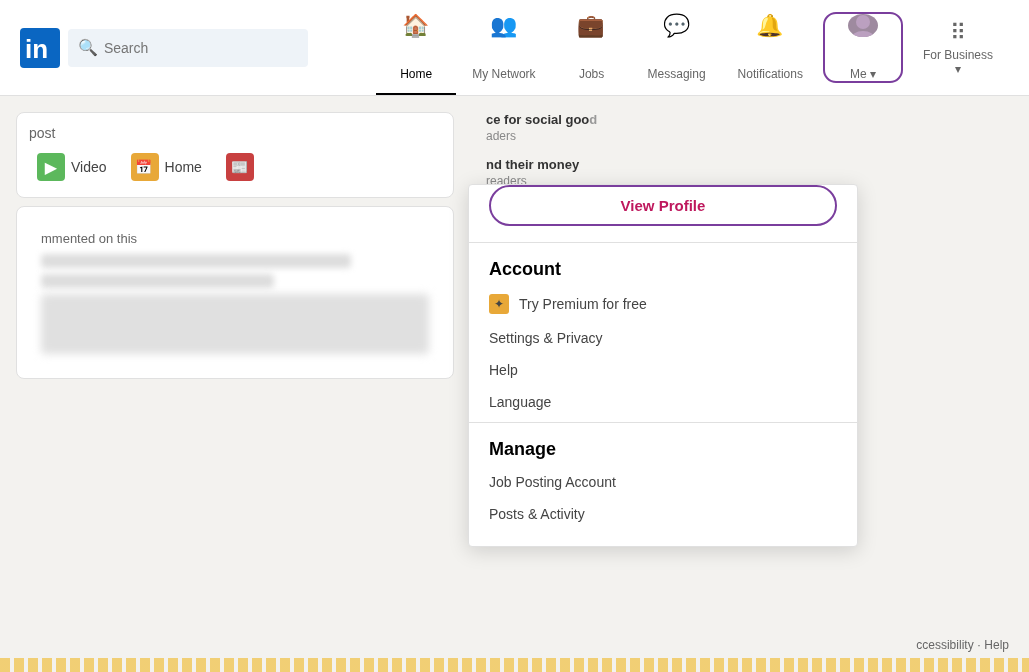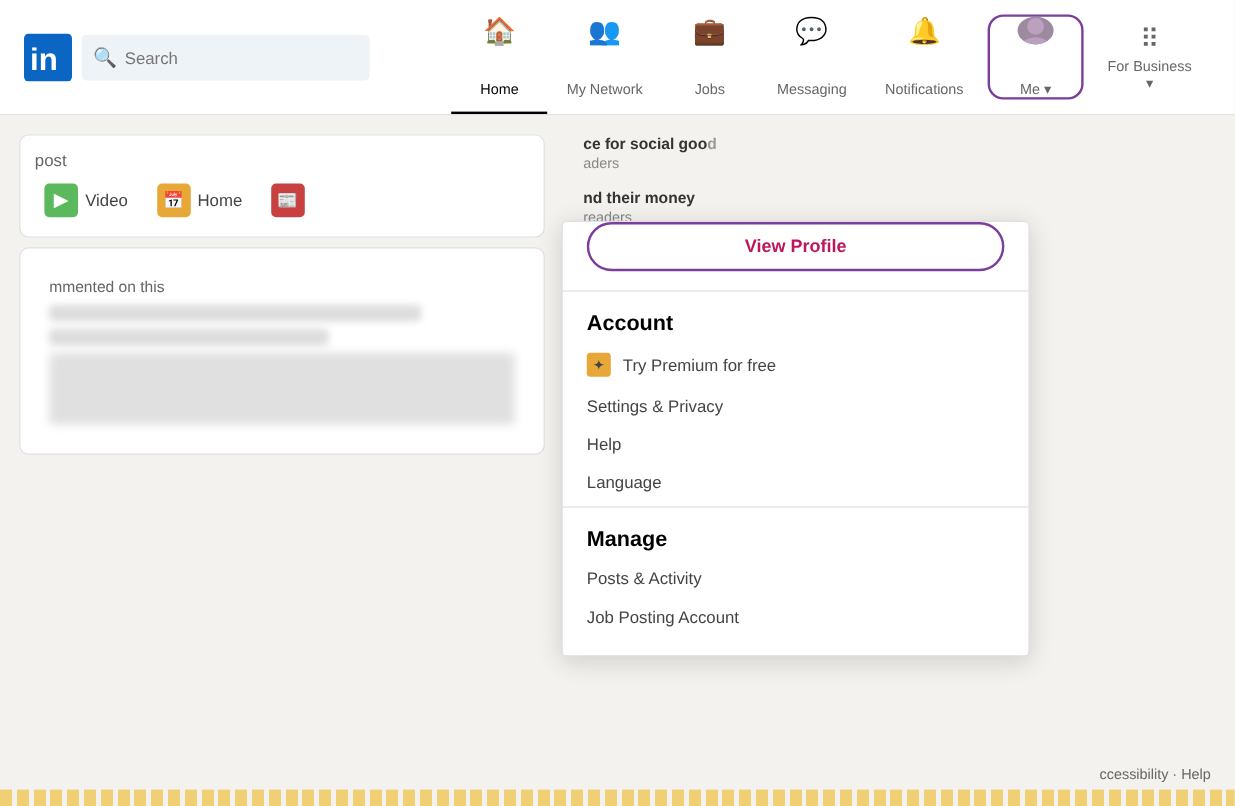--- a/index.html
+++ b/index.html
@@ -475,22 +475,22 @@
     </div>
     <div class="dropdown-item">
       <span>Language</span>
     </div>
 
     <hr class="dropdown-divider">
 
     <div class="dropdown-section-title">Manage</div>
 
     <div class="dropdown-item">
+      <span>Job Posting Account</span>
+    </div>
+    <div class="dropdown-item">
       <span>Posts &amp; Activity</span>
     </div>
-    <div class="dropdown-item">
-      <span>Job Posting Account</span>
-    </div>
   </div>
 
 </div>
 
 <div class="star-row"></div>
 
 </body></html>

